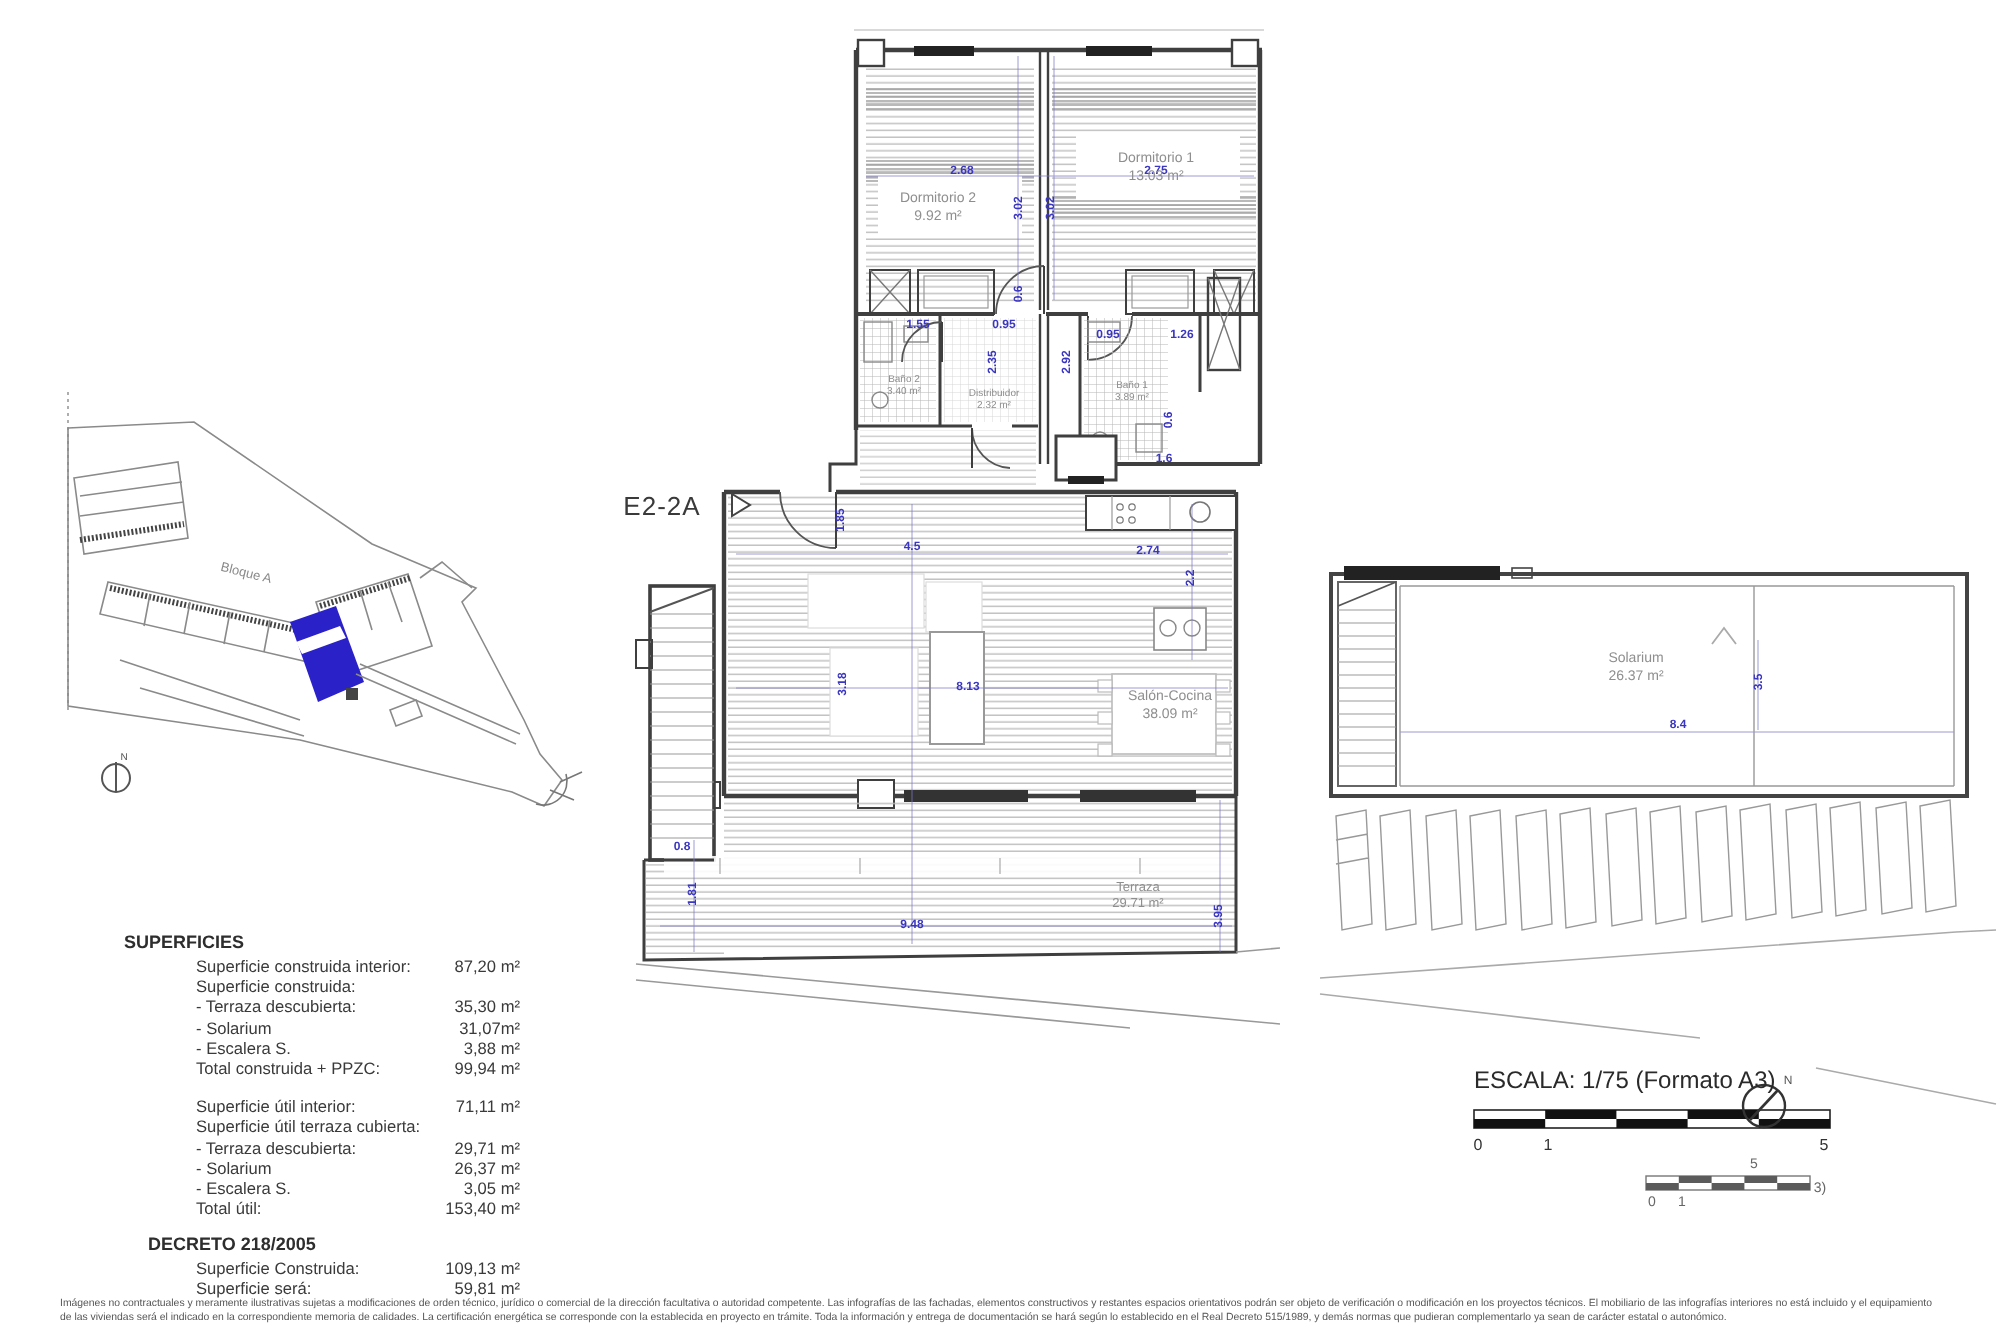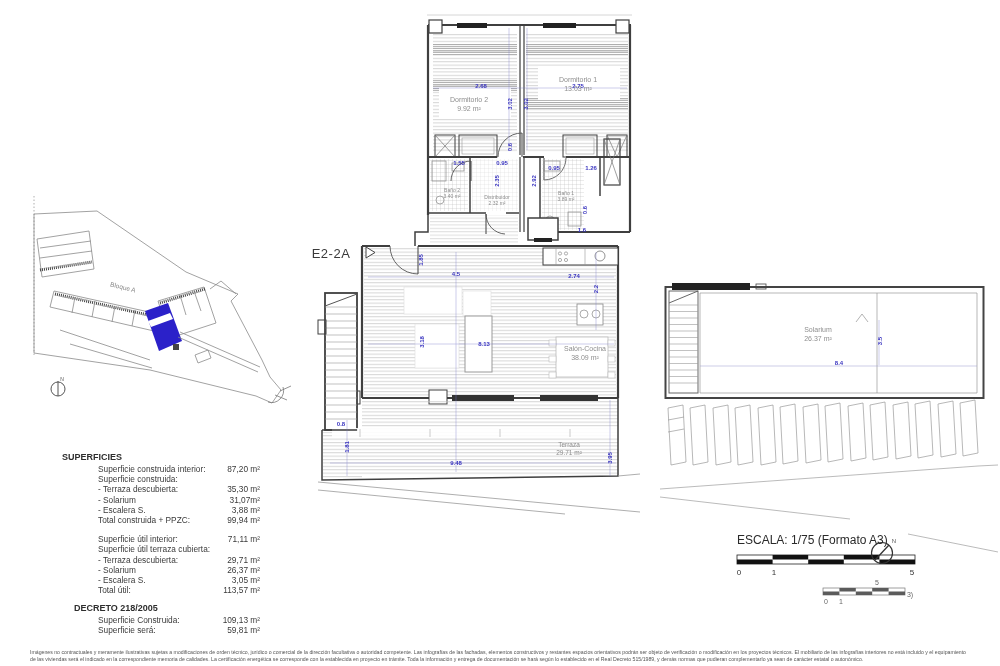--- a/index.html
+++ b/index.html
@@ -13,21 +13,21 @@
         font-size:6.5px;line-height:1.3;white-space:nowrap;}
   .room.sm{font-size:5px;line-height:1.25;}
   .room.lg{font-size:7px;}
   .unit-label{position:absolute;transform:translate(-50%,-50%);font-size:13px;color:#3a3a3a;
         letter-spacing:.5px;}
   .bloque{position:absolute;transform:translate(-50%,-50%) rotate(14deg);font-size:6.5px;color:#8a8a8a;}
   .nlabel{position:absolute;transform:translate(-50%,-50%);font-size:5px;color:#555;}
   .escala{position:absolute;font-size:12px;color:#2a2a2a;}
   .tick{position:absolute;transform:translate(-50%,0);font-size:8px;color:#333;}
   .tick.g{color:#666;font-size:7px;}
-  .sup{position:absolute;left:62px;top:452px;width:198px;}
+  .sup{position:absolute;left:62px;top:466px;width:198px;}
   .sup-title{font-size:9px;font-weight:bold;color:#2e2e2e;margin-bottom:2px;}
   .sup-title.d{margin-top:8px;padding-left:12px;}
   .sup-row{display:flex;justify-content:space-between;height:10.2px;font-size:8.3px;color:#3a3a3a;margin-left:36px;}
   .sup-row .val{text-align:right;}
   .sup-gap{height:9px;}
   .disc{position:absolute;left:30px;width:965px;font-size:5.2px;color:#555;letter-spacing:0;}
 </style>
 </head>
 <body>
 
@@ -376,21 +376,21 @@
   <div class="sup-row">
         <span>- Solarium</span>
         <span class="val">26,37 m²</span>
       </div>
   <div class="sup-row">
         <span>- Escalera S.</span>
         <span class="val">3,05 m²</span>
       </div>
   <div class="sup-row">
         <span>Total útil:</span>
-        <span class="val">113,57 m²</span>
+        <span class="val">153,40 m²</span>
       </div>
   <div class="sup-title d">DECRETO 218/2005</div>
   <div class="sup-row">
         <span>Superficie Construida:</span>
         <span class="val">109,13 m²</span>
       </div>
   <div class="sup-row">
         <span>Superficie será:</span>
         <span class="val">59,81 m²</span>
       </div>

